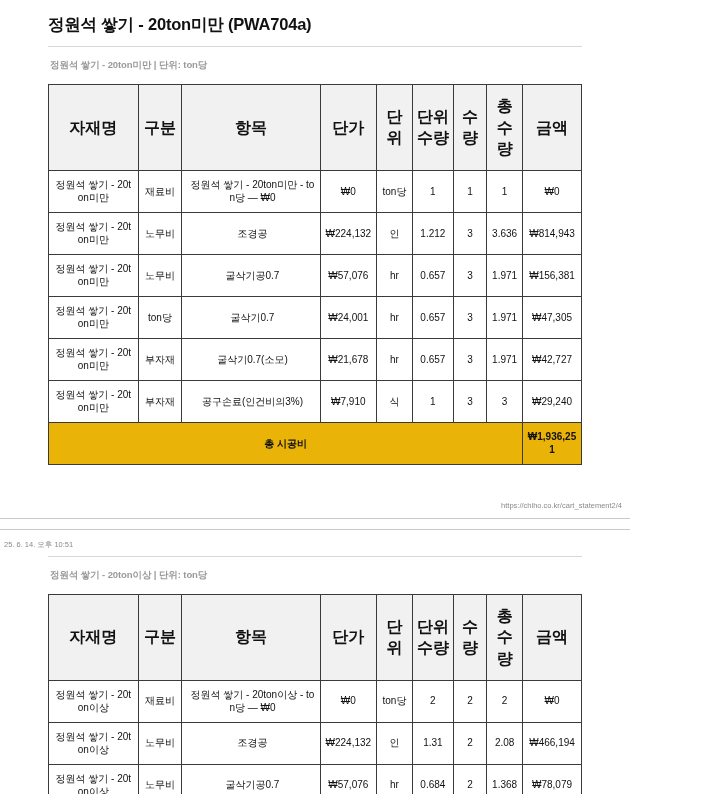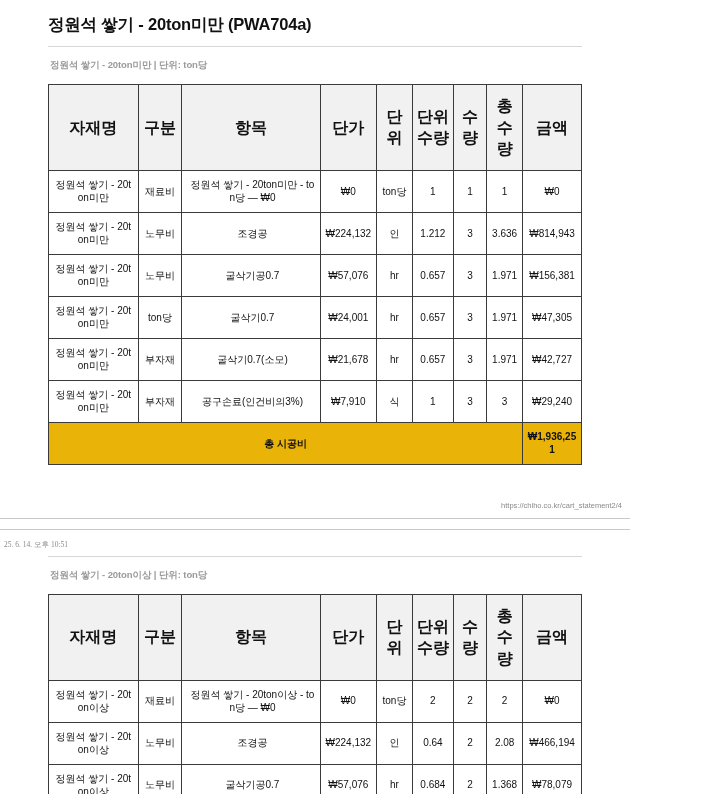--- a/index.html
+++ b/index.html
@@ -101,21 +101,20 @@
     height: 10px;
     background: #ffffff;
   }
   .page-header {
     display: flex;
     justify-content: space-between;
     align-items: center;
     padding: 10px 8px 6px 4px;
     font-size: 7.5px;
     color: #8a8a8a;
-    font-family: Liberation Serif, serif;
   }
   .page-header .center {
     flex: 1;
     text-align: center;
   }
   col.c-name { width: 17.5%; }
   col.c-gubun { width: 8.5%; }
   col.c-item { width: 27%; }
   col.c-unitprice { width: 11%; }
   col.c-unit { width: 7%; }
@@ -288,21 +287,21 @@
           <td>2</td>
           <td>2</td>
           <td>₩0</td>
         </tr>
         <tr>
           <td class="name">정원석 쌓기 - 20ton이상</td>
           <td>노무비</td>
           <td class="item">조경공</td>
           <td>₩224,132</td>
           <td>인</td>
-          <td>0.64</td>
+          <td>1.31</td>
           <td>2</td>
           <td>2.08</td>
           <td>₩466,194</td>
         </tr>
         <tr>
           <td class="name">정원석 쌓기 - 20ton이상</td>
           <td>노무비</td>
           <td class="item">굴삭기공0.7</td>
           <td>₩57,076</td>
           <td>hr</td>

